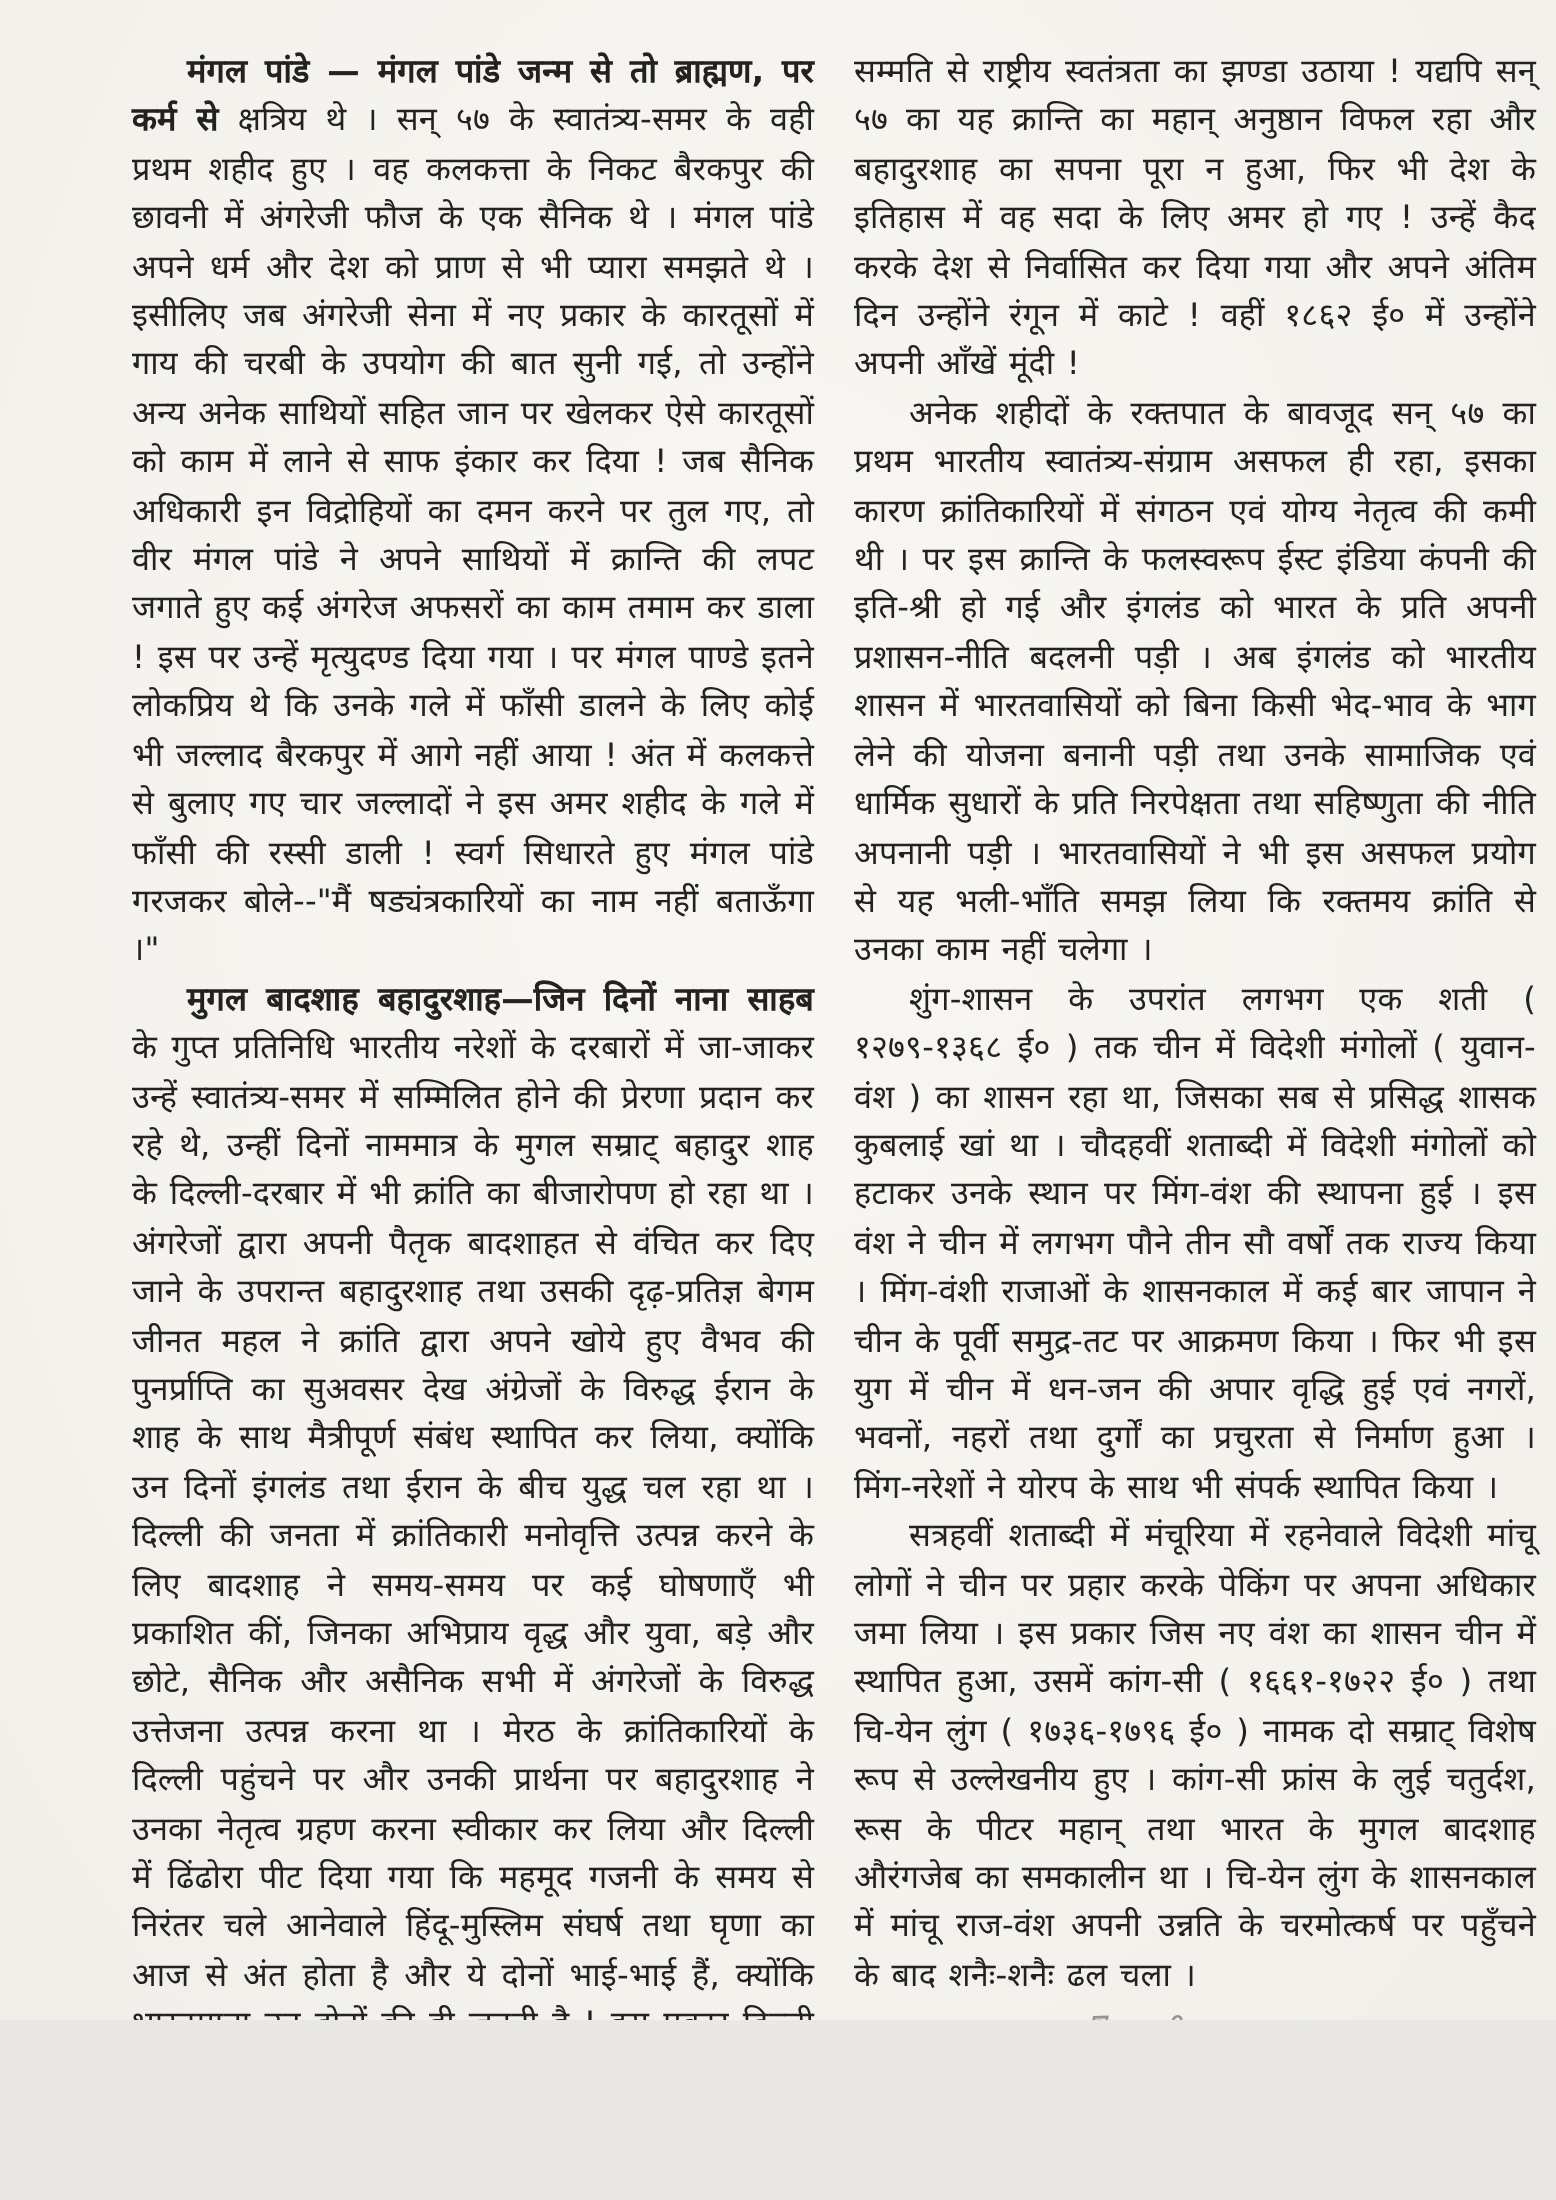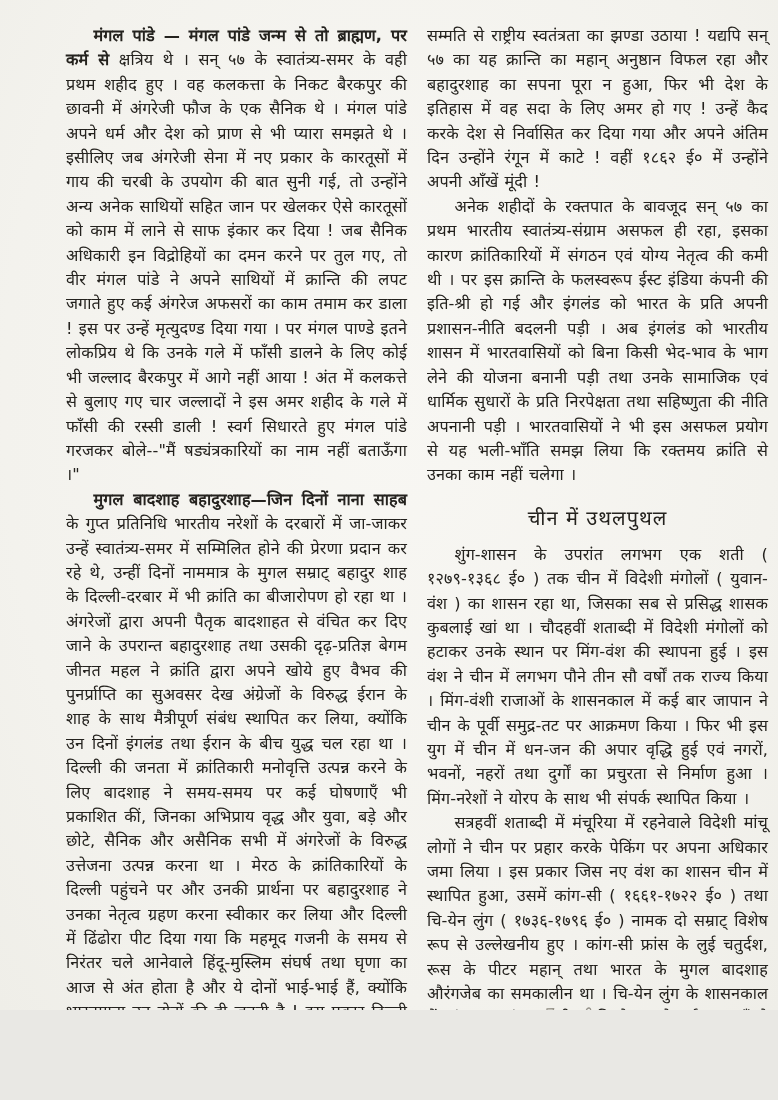--- a/index.html
+++ b/index.html
@@ -104,21 +104,20 @@
   <div class="columns">
 
     <div class="col">
       <p class="para"><span class="lead">मंगल पांडे — मंगल पांडे जन्म से तो ब्राह्मण, पर कर्म से</span><span> क्षत्रिय थे । सन् ५७ के स्वातंत्र्य-समर के वही प्रथम शहीद हुए । वह कलकत्ता के निकट बैरकपुर की छावनी में अंगरेजी फौज के एक सैनिक थे । मंगल पांडे अपने धर्म और देश को प्राण से भी प्यारा समझते थे । इसीलिए जब अंगरेजी सेना में नए प्रकार के कारतूसों में गाय की चरबी के उपयोग की बात सुनी गई, तो उन्होंने अन्य अनेक साथियों सहित जान पर खेलकर ऐसे कारतूसों को काम में लाने से साफ इंकार कर दिया ! जब सैनिक अधिकारी इन विद्रोहियों का दमन करने पर तुल गए, तो वीर मंगल पांडे ने अपने साथियों में क्रान्ति की लपट जगाते हुए कई अंगरेज अफसरों का काम तमाम कर डाला ! इस पर उन्हें मृत्युदण्ड दिया गया । पर मंगल पाण्डे इतने लोकप्रिय थे कि उनके गले में फाँसी डालने के लिए कोई भी जल्लाद बैरकपुर में आगे नहीं आया ! अंत में कलकत्ते से बुलाए गए चार जल्लादों ने इस अमर शहीद के गले में फाँसी की रस्सी डाली ! स्वर्ग सिधारते हुए मंगल पांडे गरजकर बोले--"मैं षड्यंत्रकारियों का नाम नहीं बताऊँगा ।"</span></p>
       <p class="para"><span class="lead">मुगल बादशाह बहादुरशाह—जिन दिनों नाना साहब</span><span> के गुप्त प्रतिनिधि भारतीय नरेशों के दरबारों में जा-जाकर उन्हें स्वातंत्र्य-समर में सम्मिलित होने की प्रेरणा प्रदान कर रहे थे, उन्हीं दिनों नाममात्र के मुगल सम्राट् बहादुर शाह के दिल्ली-दरबार में भी क्रांति का बीजारोपण हो रहा था । अंगरेजों द्वारा अपनी पैतृक बादशाहत से वंचित कर दिए जाने के उपरान्त बहादुरशाह तथा उसकी दृढ़-प्रतिज्ञ बेगम जीनत महल ने क्रांति द्वारा अपने खोये हुए वैभव की पुनर्प्राप्ति का सुअवसर देख अंग्रेजों के विरुद्ध ईरान के शाह के साथ मैत्रीपूर्ण संबंध स्थापित कर लिया, क्योंकि उन दिनों इंगलंड तथा ईरान के बीच युद्ध चल रहा था । दिल्ली की जनता में क्रांतिकारी मनोवृत्ति उत्पन्न करने के लिए बादशाह ने समय-समय पर कई घोषणाएँ भी प्रकाशित कीं, जिनका अभिप्राय वृद्ध और युवा, बड़े और छोटे, सैनिक और असैनिक सभी में अंगरेजों के विरुद्ध उत्तेजना उत्पन्न करना था । मेरठ के क्रांतिकारियों के दिल्ली पहुंचने पर और उनकी प्रार्थना पर बहादुरशाह ने उनका नेतृत्व ग्रहण करना स्वीकार कर लिया और दिल्ली में ढिंढोरा पीट दिया गया कि महमूद गजनी के समय से निरंतर चले आनेवाले हिंदू-मुस्लिम संघर्ष तथा घृणा का आज से अंत होता है और ये दोनों भाई-भाई हैं, क्योंकि भारतमाता उन दोनों की ही जननी है ! इस प्रकार दिल्ली में हिन्दुओं तथा मुसलमानों दोनों ने सर्व-</span></p>
     </div>
 
     <div class="col">
       <p class="para noindent"><span>सम्मति से राष्ट्रीय स्वतंत्रता का झण्डा उठाया ! यद्यपि सन् ५७ का यह क्रान्ति का महान् अनुष्ठान विफल रहा और बहादुरशाह का सपना पूरा न हुआ, फिर भी देश के इतिहास में वह सदा के लिए अमर हो गए ! उन्हें कैद करके देश से निर्वासित कर दिया गया और अपने अंतिम दिन उन्होंने रंगून में काटे ! वहीं १८६२ ई० में उन्होंने अपनी आँखें मूंदी !</span></p>
       <p class="para"><span>अनेक शहीदों के रक्तपात के बावजूद सन् ५७ का प्रथम भारतीय स्वातंत्र्य-संग्राम असफल ही रहा, इसका कारण क्रांतिकारियों में संगठन एवं योग्य नेतृत्व की कमी थी । पर इस क्रान्ति के फलस्वरूप ईस्ट इंडिया कंपनी की इति-श्री हो गई और इंगलंड को भारत के प्रति अपनी प्रशासन-नीति बदलनी पड़ी । अब इंगलंड को भारतीय शासन में भारतवासियों को बिना किसी भेद-भाव के भाग लेने की योजना बनानी पड़ी तथा उनके सामाजिक एवं धार्मिक सुधारों के प्रति निरपेक्षता तथा सहिष्णुता की नीति अपनानी पड़ी । भारतवासियों ने भी इस असफल प्रयोग से यह भली-भाँति समझ लिया कि रक्तमय क्रांति से उनका काम नहीं चलेगा ।</span></p>
-      <h2 class="section-heading">चीन में उथलपुथल</h2>
       <p class="para"><span>शुंग-शासन के उपरांत लगभग एक शती ( १२७९-१३६८ ई० ) तक चीन में विदेशी मंगोलों ( युवान-वंश ) का शासन रहा था, जिसका सब से प्रसिद्ध शासक कुबलाई खां था । चौदहवीं शताब्दी में विदेशी मंगोलों को हटाकर उनके स्थान पर मिंग-वंश की स्थापना हुई । इस वंश ने चीन में लगभग पौने तीन सौ वर्षों तक राज्य किया । मिंग-वंशी राजाओं के शासनकाल में कई बार जापान ने चीन के पूर्वी समुद्र-तट पर आक्रमण किया । फिर भी इस युग में चीन में धन-जन की अपार वृद्धि हुई एवं नगरों, भवनों, नहरों तथा दुर्गों का प्रचुरता से निर्माण हुआ । मिंग-नरेशों ने योरप के साथ भी संपर्क स्थापित किया ।</span></p>
       <p class="para"><span>सत्रहवीं शताब्दी में मंचूरिया में रहनेवाले विदेशी मांचू लोगों ने चीन पर प्रहार करके पेकिंग पर अपना अधिकार जमा लिया । इस प्रकार जिस नए वंश का शासन चीन में स्थापित हुआ, उसमें कांग-सी ( १६६१-१७२२ ई० ) तथा चि-येन लुंग ( १७३६-१७९६ ई० ) नामक दो सम्राट् विशेष रूप से उल्लेखनीय हुए । कांग-सी फ्रांस के लुई चतुर्दश, रूस के पीटर महान् तथा भारत के मुगल बादशाह औरंगजेब का समकालीन था । चि-येन लुंग के शासनकाल में मांचू राज-वंश अपनी उन्नति के चरमोत्कर्ष पर पहुँचने के बाद शनैः-शनैः ढल चला ।</span></p>
     </div>
 
   </div>
 
   <div class="watermark">vishvabhartigyankosh.in</div>
 
   <div class="footer">
     <span class="page-number">३७९०</span>

